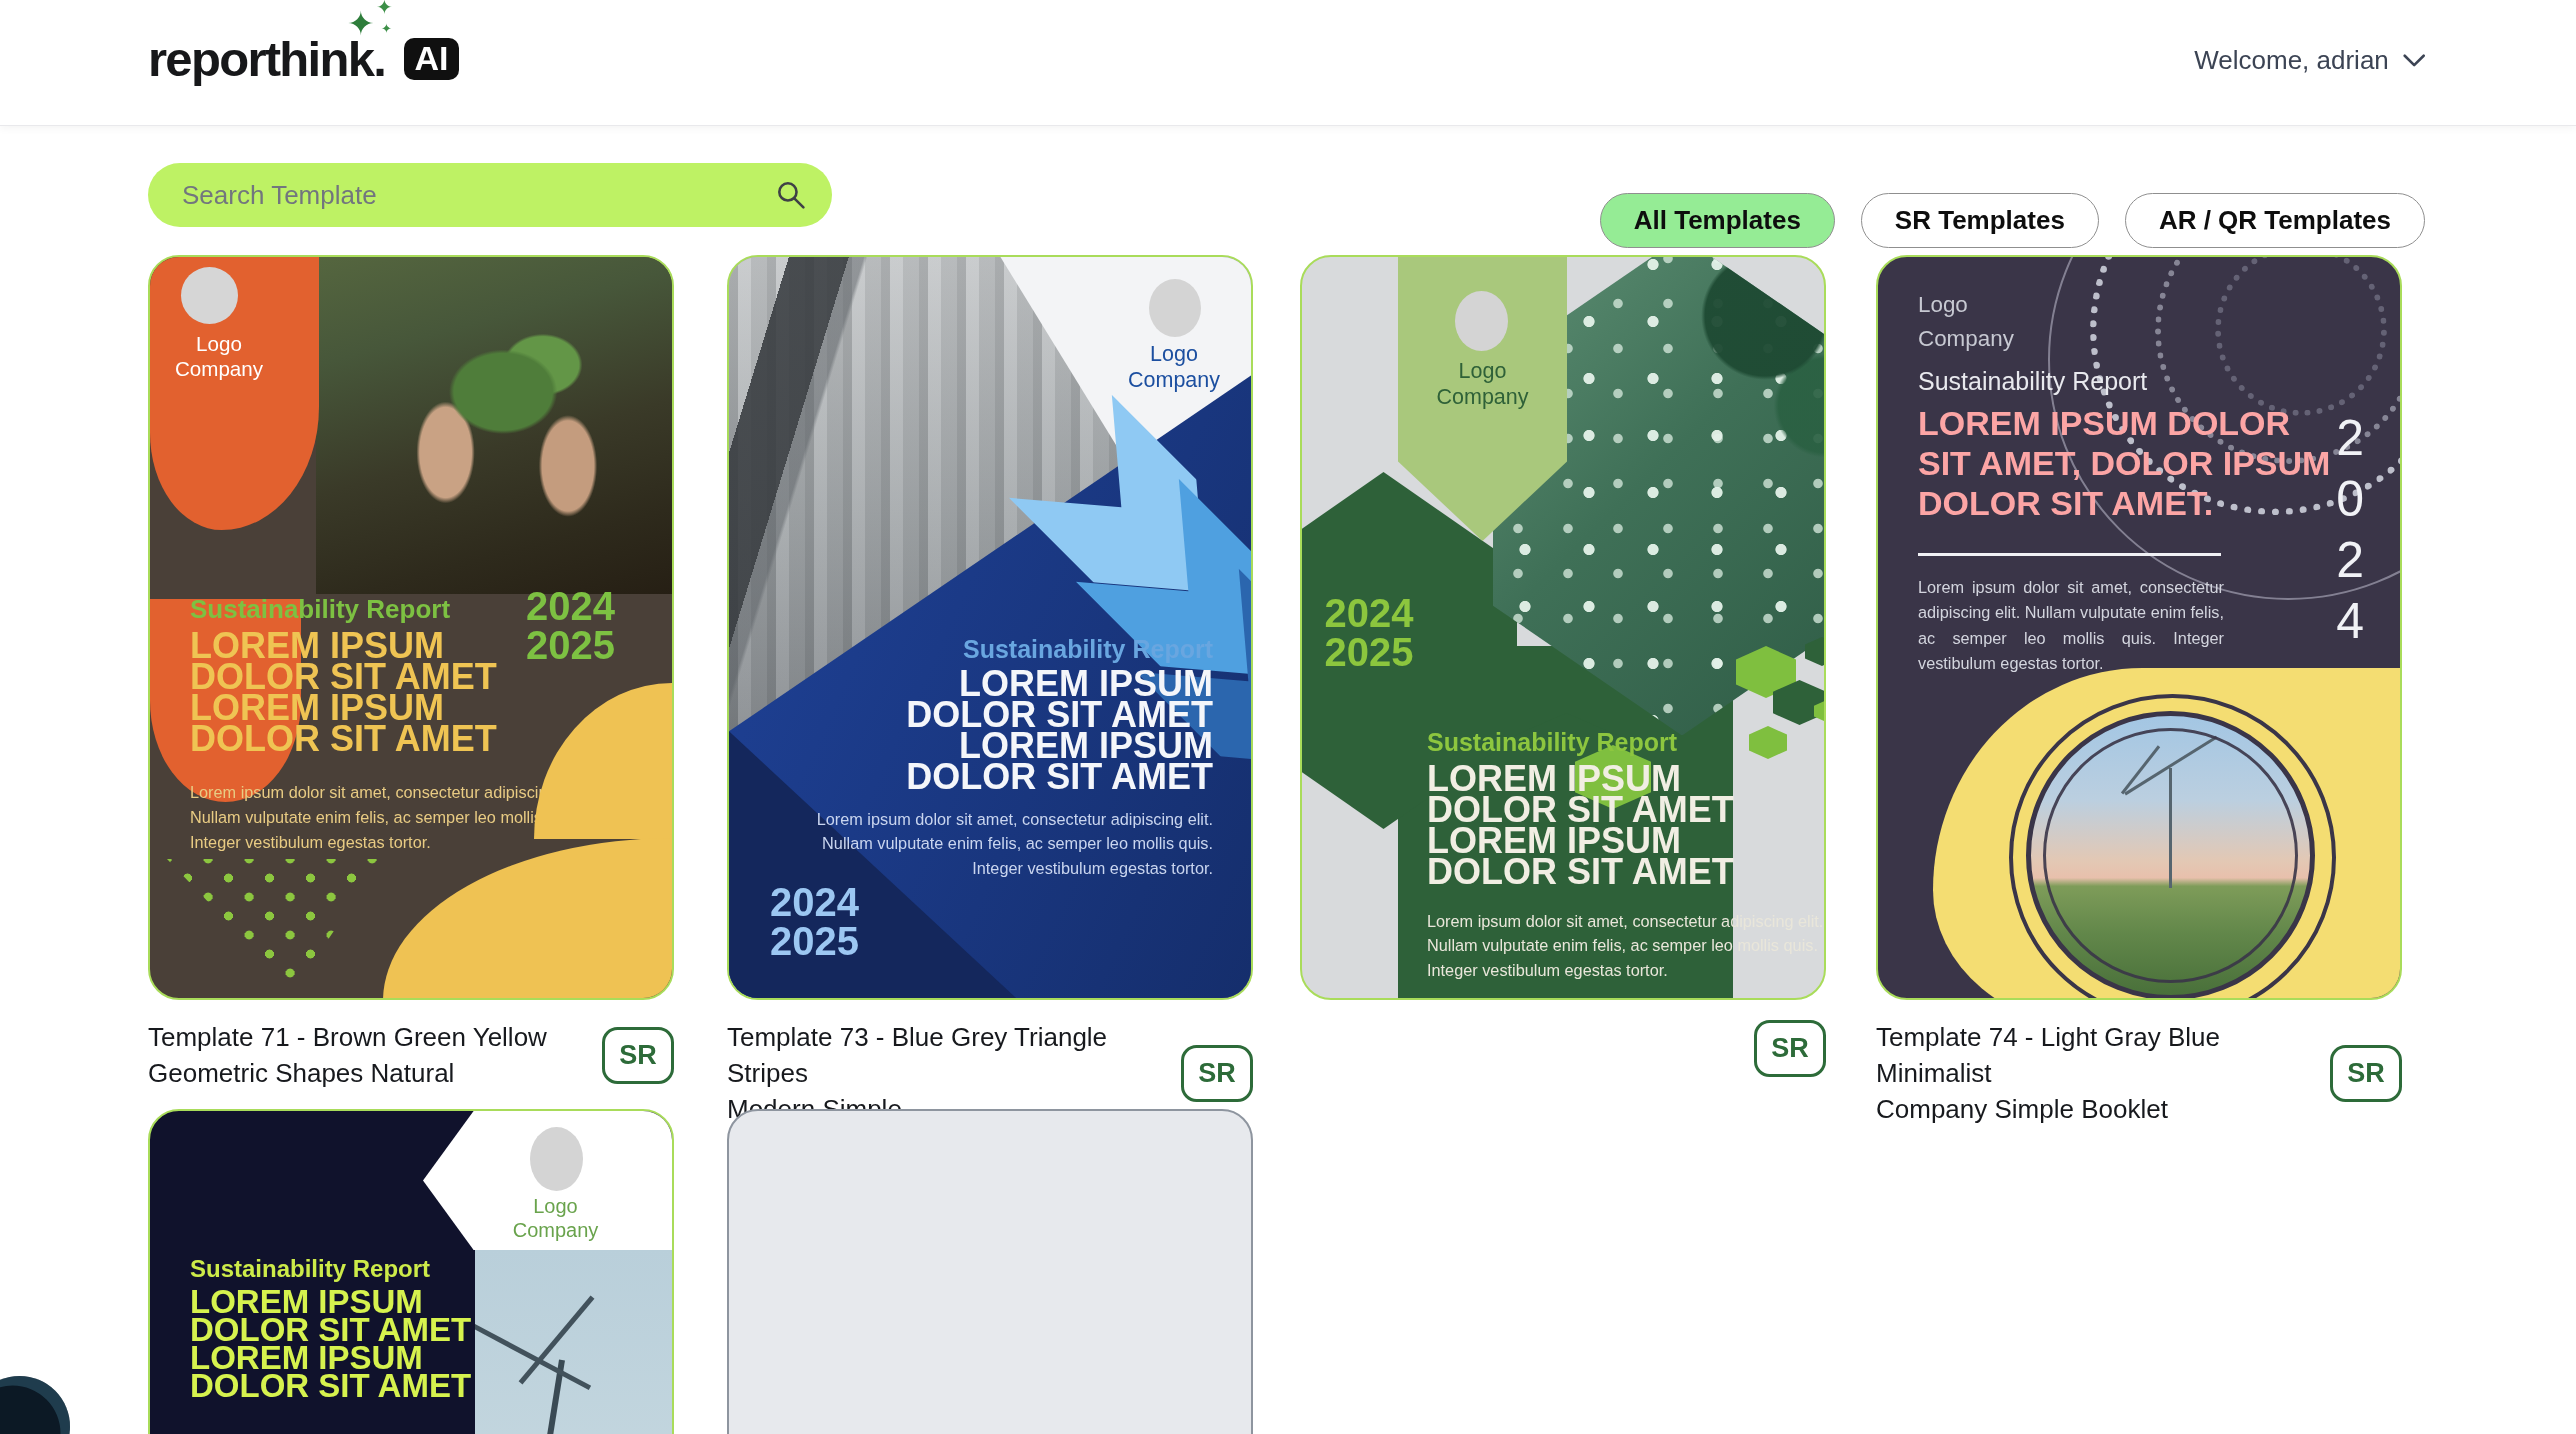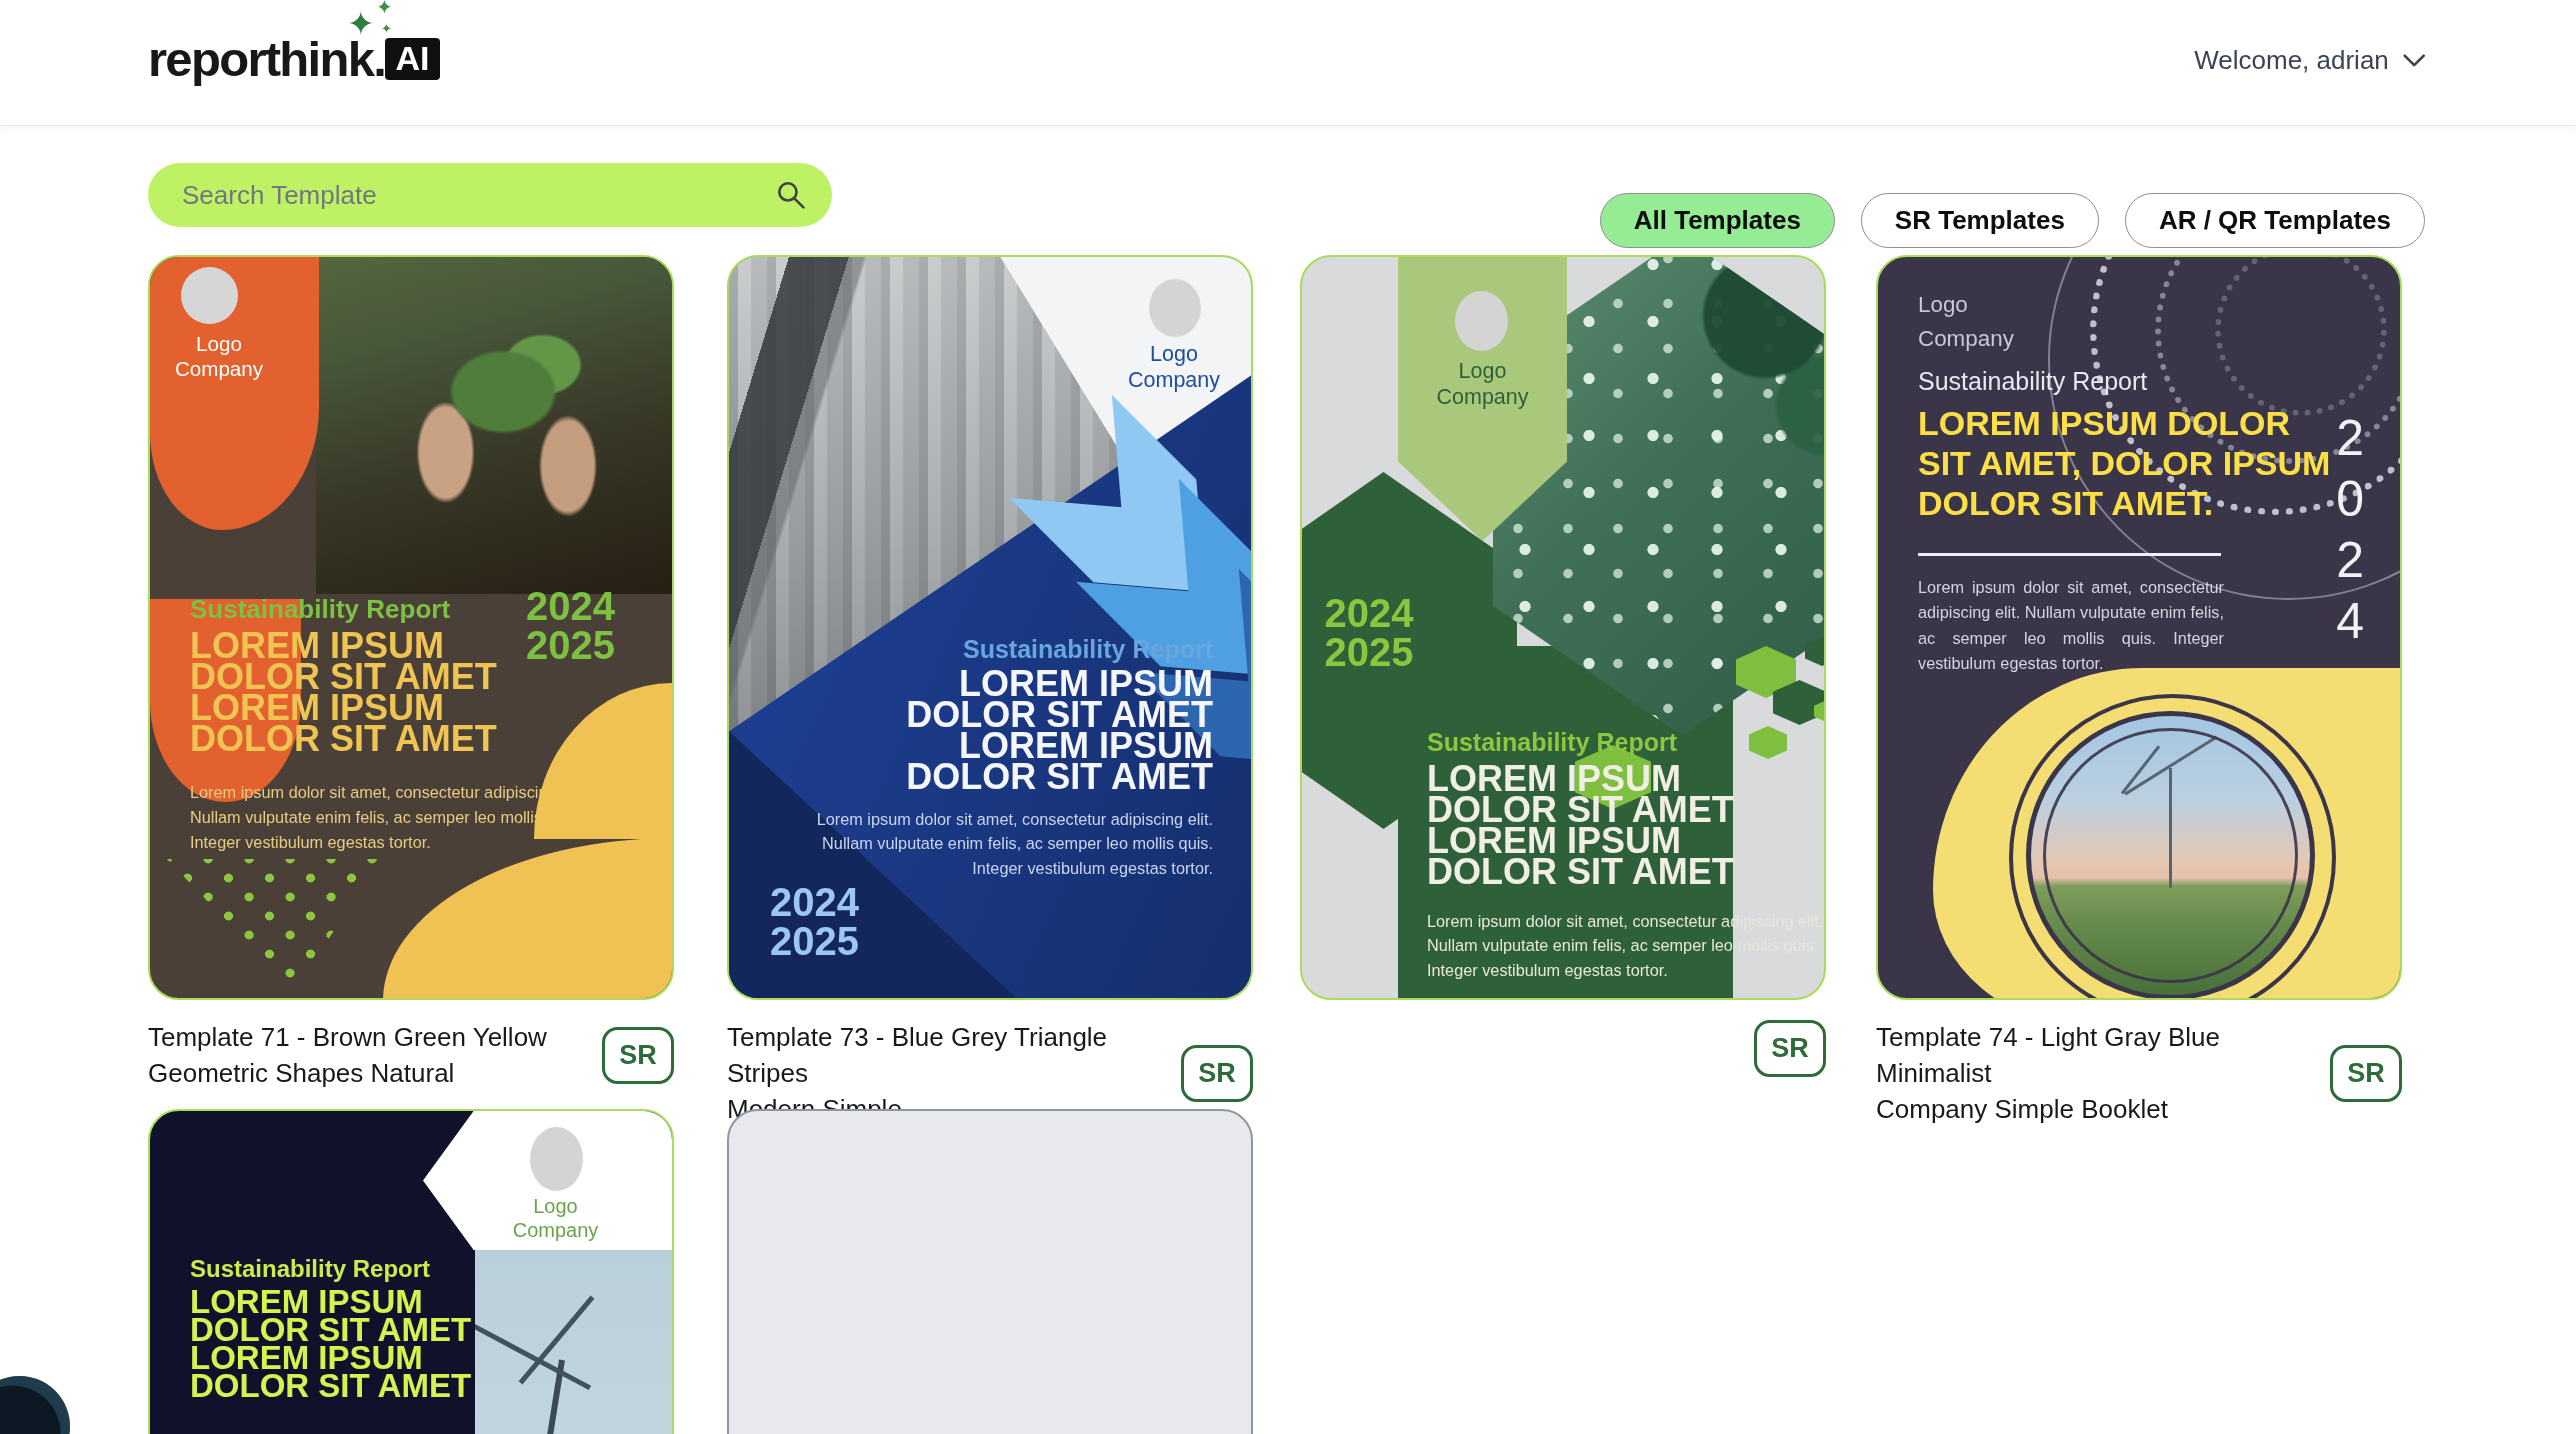--- a/index.html
+++ b/index.html
@@ -6,21 +6,21 @@
   *{box-sizing:border-box;font-family:"Liberation Sans",sans-serif;}
   .page{position:relative;width:2576px;height:1434px;overflow:hidden;background:#fff;}
   .abs{position:absolute;}
 
   
   .header{position:absolute;left:0;top:0;width:2576px;height:126px;background:#fff;
           border-bottom:0.9px solid #E9E9EC;box-shadow:0 1.7px 8.6px rgba(0,0,0,.05);z-index:40;}
   .logo-wrap{position:absolute;left:148px;top:31px;display:flex;align-items:center;cursor:pointer;}
   .logo-main{font-size:49px;font-weight:800;color:#17181A;letter-spacing:-1.7px;}
   .logo-ai{display:inline-block;background:#101010;color:#fff;font-size:34px;font-weight:800;
-           padding:3.4px 10.3px 5.2px;border-radius:4px;margin-left:0;line-height:1;}
+           padding:3.4px 10.3px 5.2px;border-radius:10px;margin-left:19px;line-height:1;}
   .sparkles{position:absolute;left:347px;top:1.7px;width:77px;height:43px;}
   .sp{position:absolute;color:#2E7D3B;line-height:1;}
   .sp1{left:0;top:5.2px;font-size:33px;}
   .sp2{left:29px;top:-5.2px;font-size:20px;color:#3C8F47;}
   .sp3{left:34px;top:20.6px;font-size:13px;color:#3C8F47;}
   .welcome{position:absolute;right:151px;top:45px;display:flex;align-items:center;gap:13.8px;
            font-size:26px;color:#3C4454;cursor:pointer;}
 
   
   .search{position:absolute;left:148px;top:163px;width:684px;height:64px;background:#bef264;
@@ -127,21 +127,21 @@
   .c3-head{left:125px;top:506px;font-size:36px;line-height:31px;font-weight:800;color:#F1EEE3;}
   .c3-body{left:125px;top:652px;font-size:16.3px;line-height:1.5;color:#E9E6DA;}
 
   
   .c4-ring{right:-129px;top:-138px;width:481px;height:481px;border:2.6px solid rgba(150,147,165,.8);border-radius:50%;}
   .c4-dr1{right:-60px;top:-112px;width:370px;height:370px;border:7.7px dotted rgba(205,207,218,.9);border-radius:50%;}
   .c4-dr2{right:-21.5px;top:-60px;width:267px;height:267px;border:6.9px dotted rgba(185,187,202,.6);border-radius:50%;}
   .c4-dr3{right:13px;top:-13px;width:172px;height:172px;border:6px dotted rgba(165,167,185,.4);border-radius:50%;}
   .c4-logo{left:40px;top:31px;font-size:22.4px;line-height:1.5;color:#C7C9D2;}
   .c4-sus{left:40px;top:110px;font-size:25px;color:#E8E9EE;font-weight:500;}
-  .c4-head{left:40px;top:146px;font-size:34px;line-height:40px;font-weight:800;color:#fde047;}
+  .c4-head{left:40px;top:146px;font-size:34px;line-height:40px;font-weight:800;color:#fca5a5;}
   .c4-line{left:40px;top:296px;width:303px;height:3.4px;background:#F0F1F5;}
   .c4-body{left:40px;top:318px;width:306px;font-size:16.3px;line-height:1.55;color:#D3D5DE;text-align:justify;}
   .c4-years{right:22.4px;top:151px;width:55px;text-align:center;font-size:50px;line-height:1.22;color:#F1F2F6;font-weight:500;}
   .c4-yellow{left:55px;top:411px;width:516px;height:361px;background:#F4DD72;
     border-radius:58% 0 0 46% / 88% 0 0 55%;}
   .c4-ring-outer{left:131px;top:437px;width:327px;height:327px;border:4.3px solid #3A3548;border-radius:50%;}
   .c4-photo{left:148px;top:454px;width:289px;height:289px;border-radius:50%;border:5.2px solid #3A3548;overflow:hidden;background:
     linear-gradient(180deg,#A3C6E3 0%,#BBCFE0 30%,#E3C8B4 52%,#E8C0AC 58%,#7E9C59 61%,#62874A 78%,#49703A 100%);}
   .c4-photo::after{content:'';position:absolute;left:12px;top:12px;right:12px;bottom:12px;
     border:3.4px solid rgba(58,53,72,.9);border-radius:50%;}

